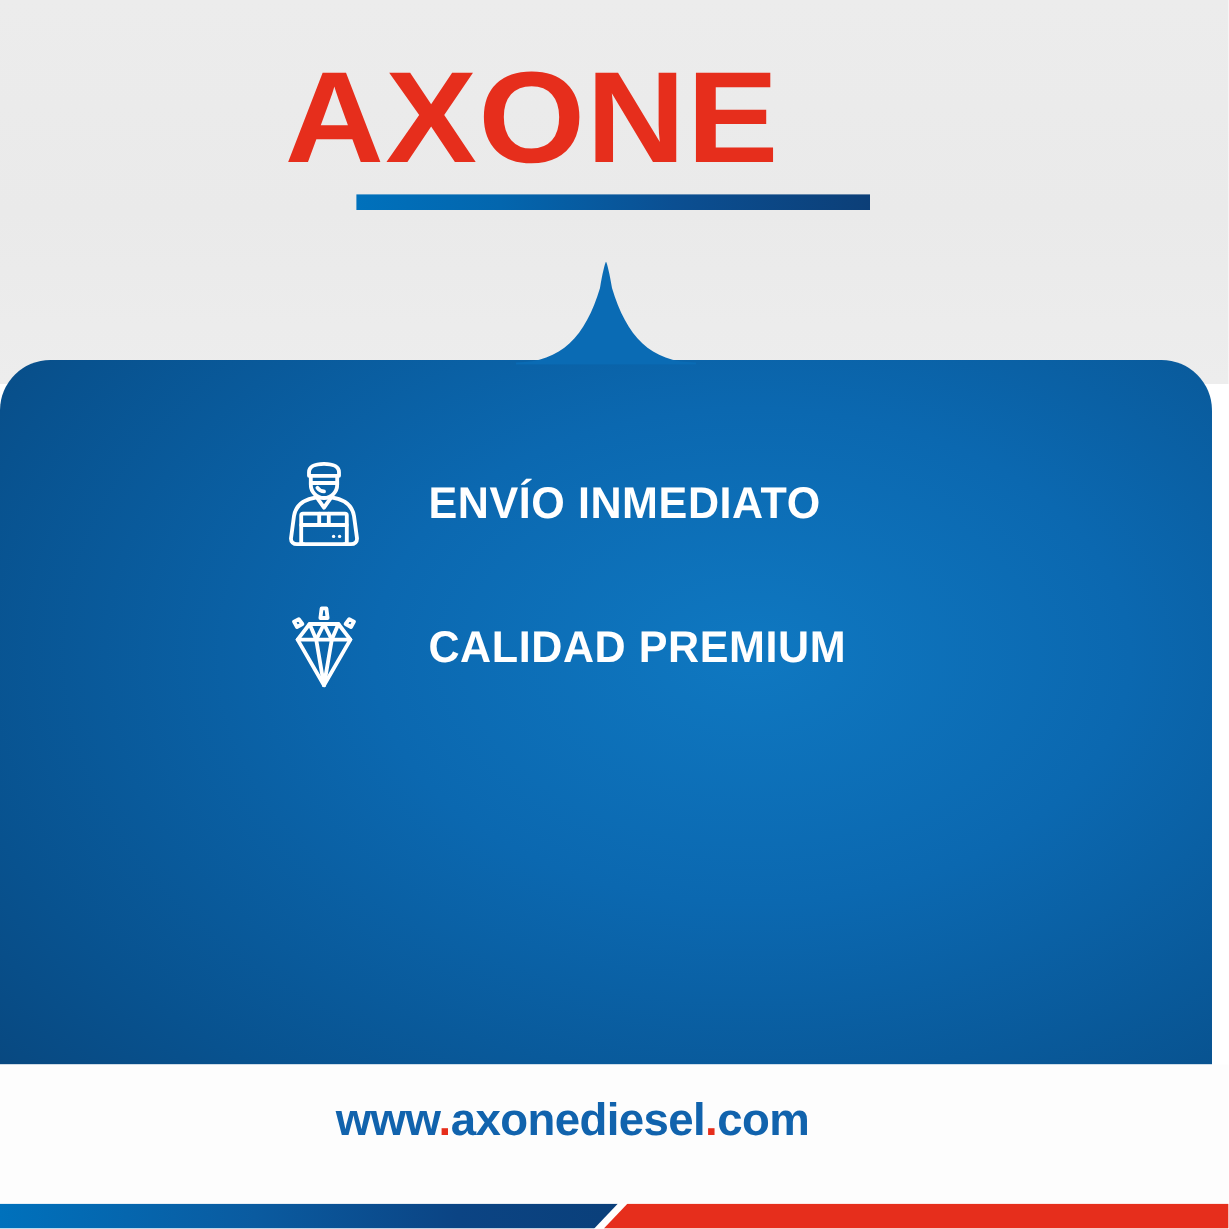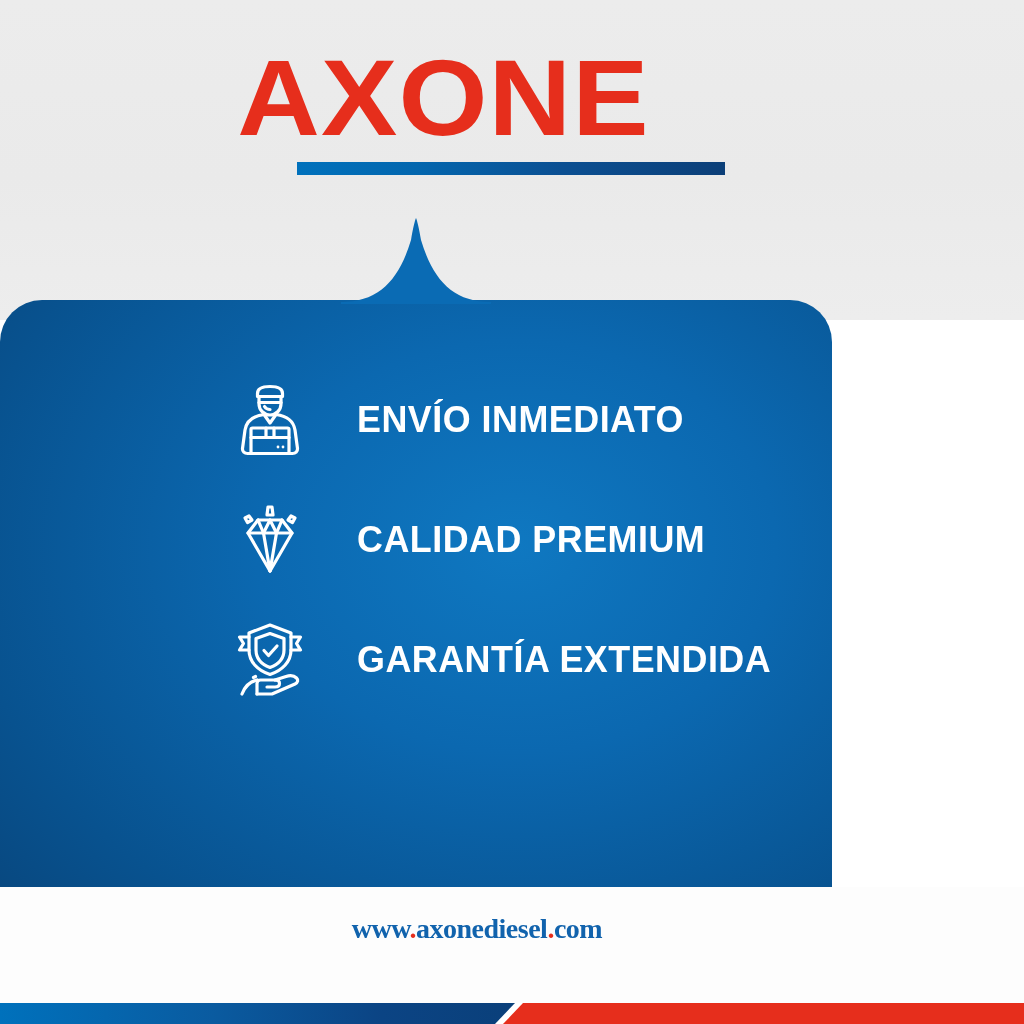--- a/index.html
+++ b/index.html
@@ -55,21 +55,21 @@
     width: 428px;
     height: 13px;
     background: linear-gradient(90deg, #0071bc 0%, #0366ae 28%, #0b4f92 62%, #0c3f78 100%);
   }
 
   
   .panel {
     position: absolute;
     left: 0;
     top: 300px;
-    width: 832px;
+    width: 1010px;
     height: 587px;
     border-radius: 42px 42px 0 0;
     background:
       radial-gradient(120% 135% at 62% 42%, #0f78c1 0%, #0b68b0 26%, #08528f 55%, #083f72 80%, #073764 100%);
     overflow: visible;
   }
   
   .panel-spike {
     position: absolute;
     left: 50%;
@@ -125,23 +125,23 @@
     width: 1024px;
     height: 116px;
     background: #fdfdfd;
   }
   .web-url {
     position: absolute;
     left: 0;
     top: 26px;
     width: 954px;
     text-align: center;
-    font-family: Liberation Serif, serif;
+    font-family: Liberation Sans, sans-serif;
     font-weight: bold;
-    font-size: 28px;
+    font-size: 38px;
     letter-spacing: -0.5px;
     color: #1163ad;
     white-space: nowrap;
   }
   .web-url .dot { color: #e62e1c; }
 
   
   .bottom-bar {
     position: absolute;
     left: 0;
@@ -218,36 +218,20 @@
             <path d="M56 24 L50.5 37 L44 75"></path>
             <path d="M37.5 37 L44 24 L50.5 37"></path>
             <path d="M42 11 L46 11 L47 19 L41 19 Z"></path>
             <path d="M19 22 L23 20 L26 24 L21.5 26.5 Z"></path>
             <path d="M69 22 L65 20 L62 24 L66.5 26.5 Z"></path>
           </svg>
         </div>
         <div class="feature-label">CALIDAD PREMIUM</div>
       </div>
 
-      <div class="feature-row">
-        <div class="feature-icon">
-          <svg width="88" height="88" viewBox="0 0 88 88" fill="none" stroke="#ffffff" stroke-width="3.2" stroke-linecap="round" stroke-linejoin="round">
-            <path d="M44 9 L65 17 L65 34 C65 46 56 54.5 44 58.5 C32 54.5 23 46 23 34 L23 17 Z"></path>
-            <path d="M44 17.5 L58 22.5 L58 34 C58 42.5 52 48.5 44 51.5 C36 48.5 30 42.5 30 34 L30 22.5 Z"></path>
-            <path d="M38 34.5 L42.5 39.5 L51 30"></path>
-            <path d="M23 21 L13.5 21 L17.5 27.5 L13.5 34 L23 34"></path>
-            <path d="M65 21 L74.5 21 L70.5 27.5 L74.5 34 L65 34"></path>
-            <path d="M16 78 C19 70 24.5 65.5 31 64"></path>
-            <path d="M31 78 L31 67.5 C31 65.5 32.5 64 34.5 64 L49 64 C52 64 53.5 65.5 53.5 67.5 C53.5 69.5 52 71 49 71 L41 71"></path>
-            <path d="M49 64 L60 60.5 C64.5 59 68 59.5 70.5 62 C72.5 64 72 66.5 69 68 L46 78 L31 78"></path>
-            <path d="M27.5 61.5 L29.5 60.5"></path>
-          </svg>
-        </div>
-        <div class="feature-label">GARANTÍA EXTENDIDA</div>
-      </div>
 
 
     </div>
   </div>
 
   <div class="web-strip">
     <div class="web-url"><span>www</span><span class="dot">.</span><span>axonediesel</span><span class="dot">.</span><span>com</span></div>
   </div>
 
   <div class="bottom-bar">

